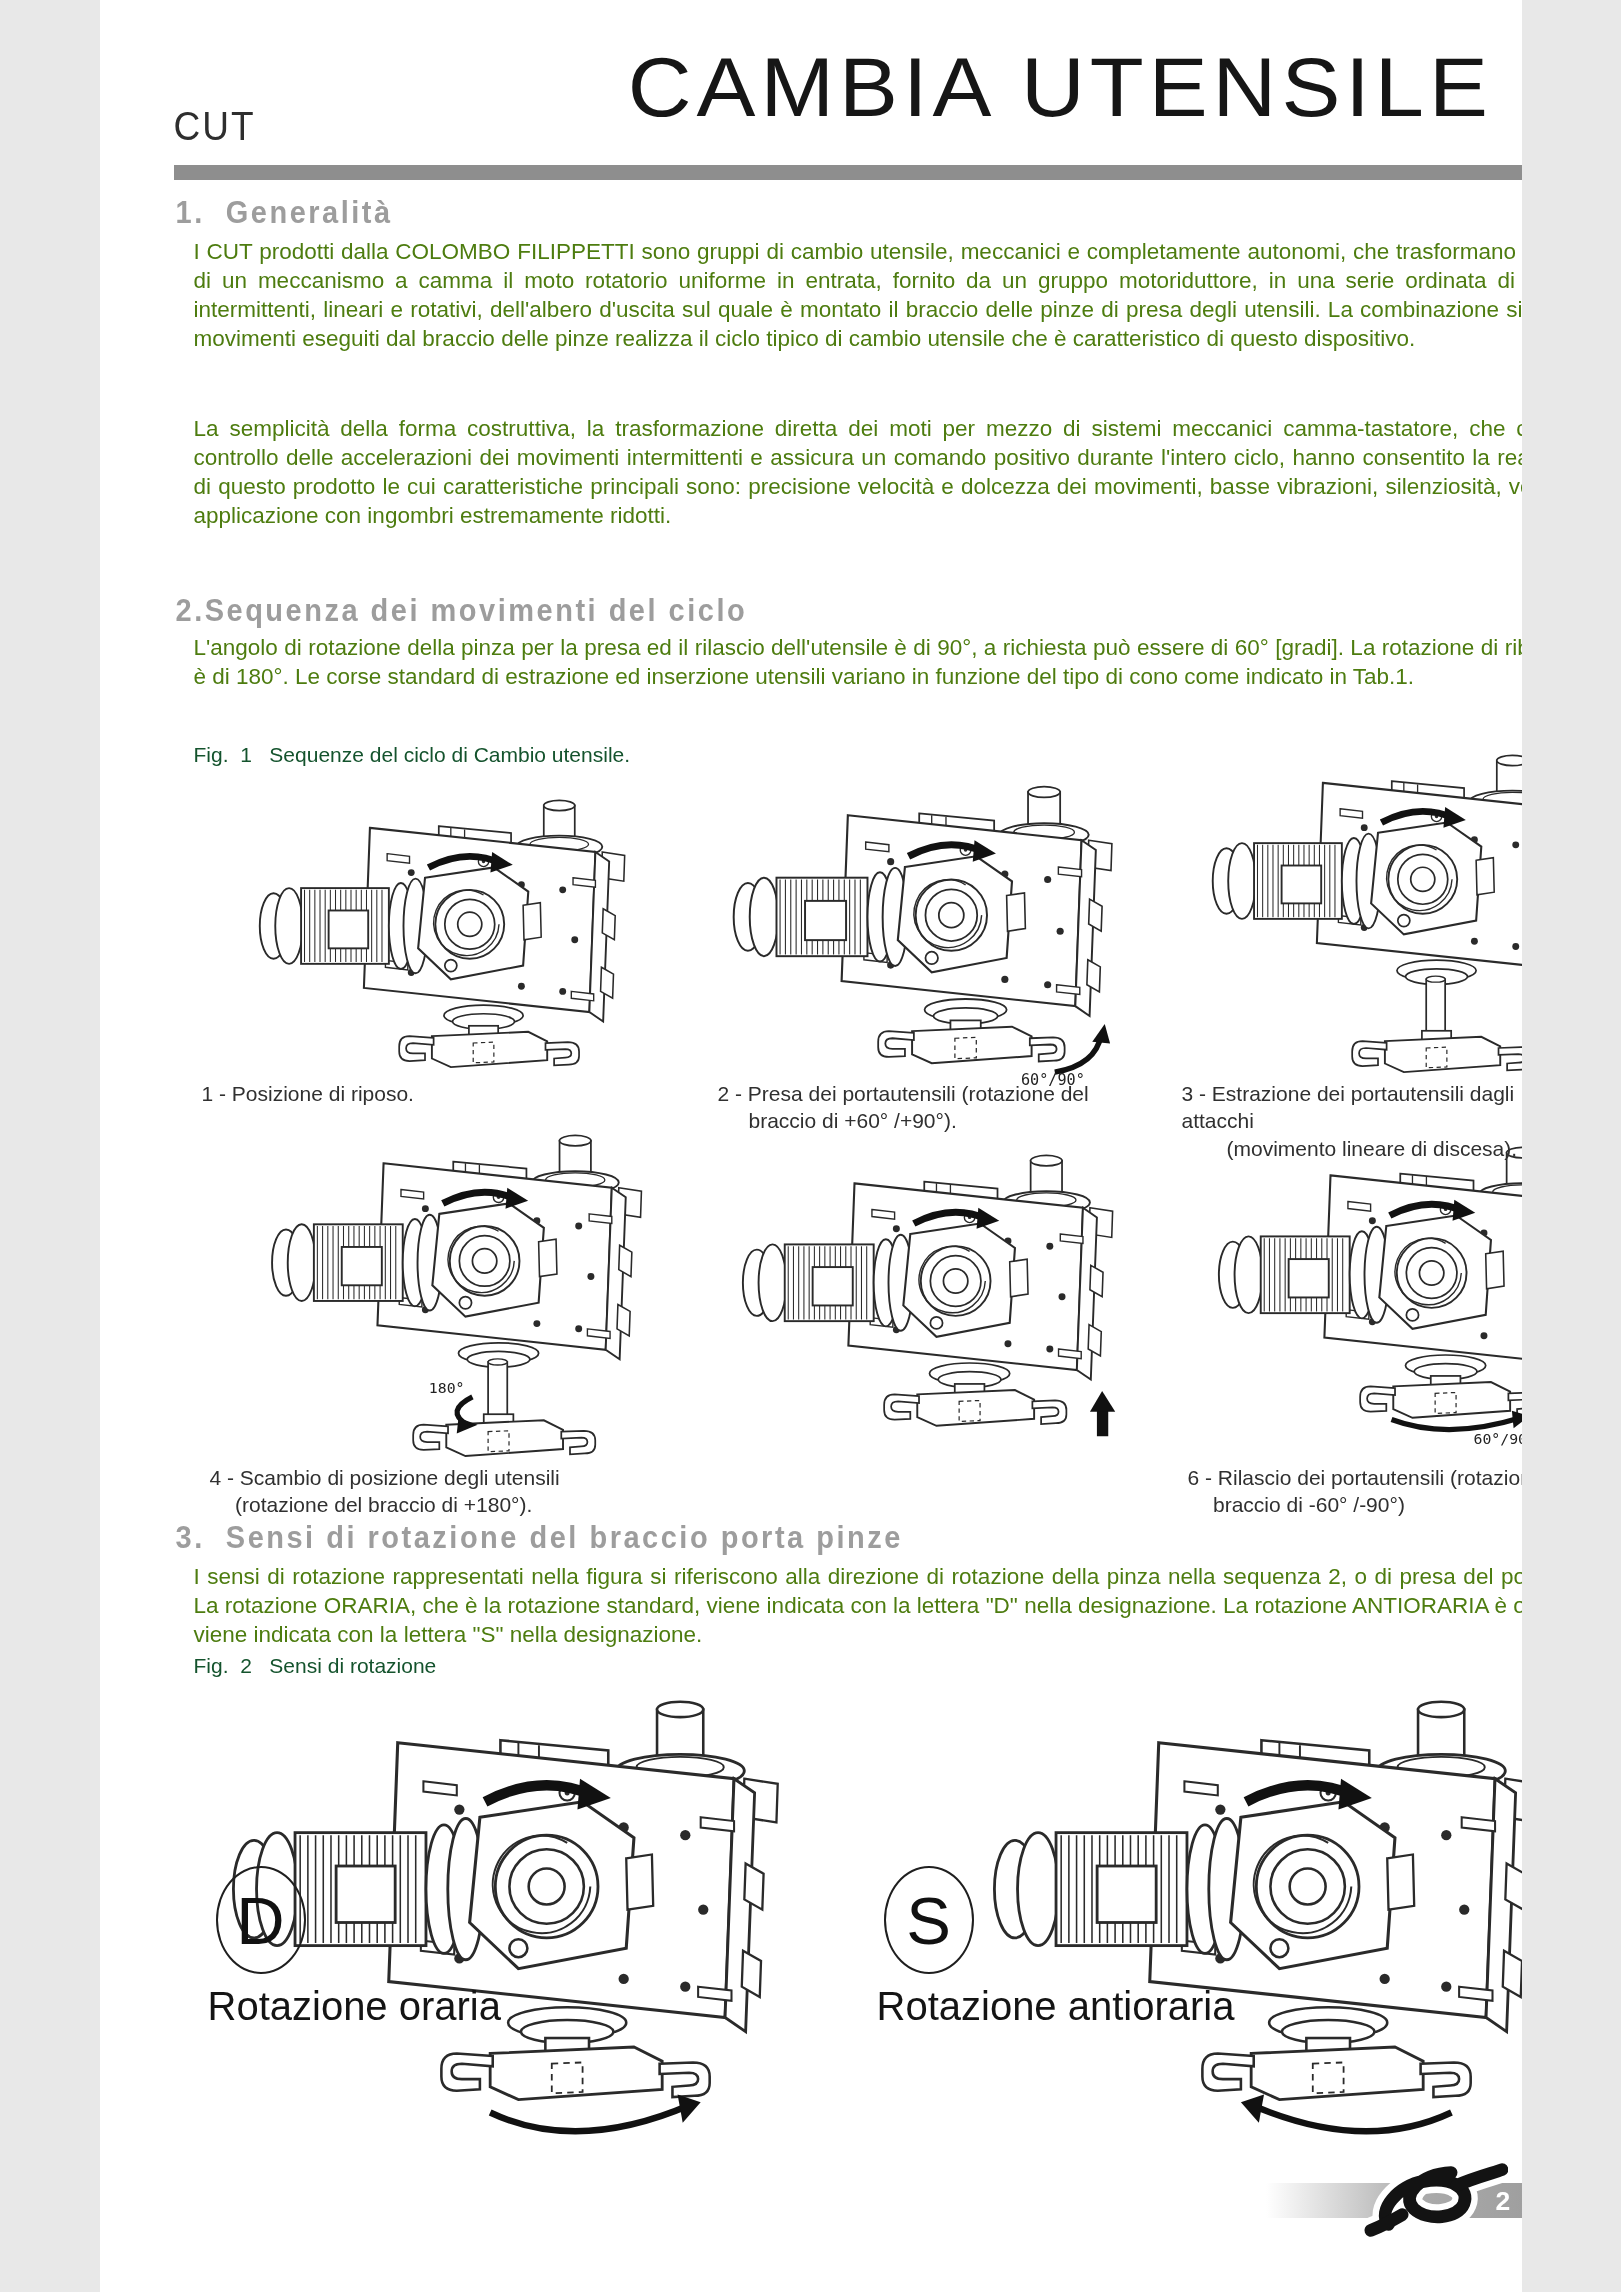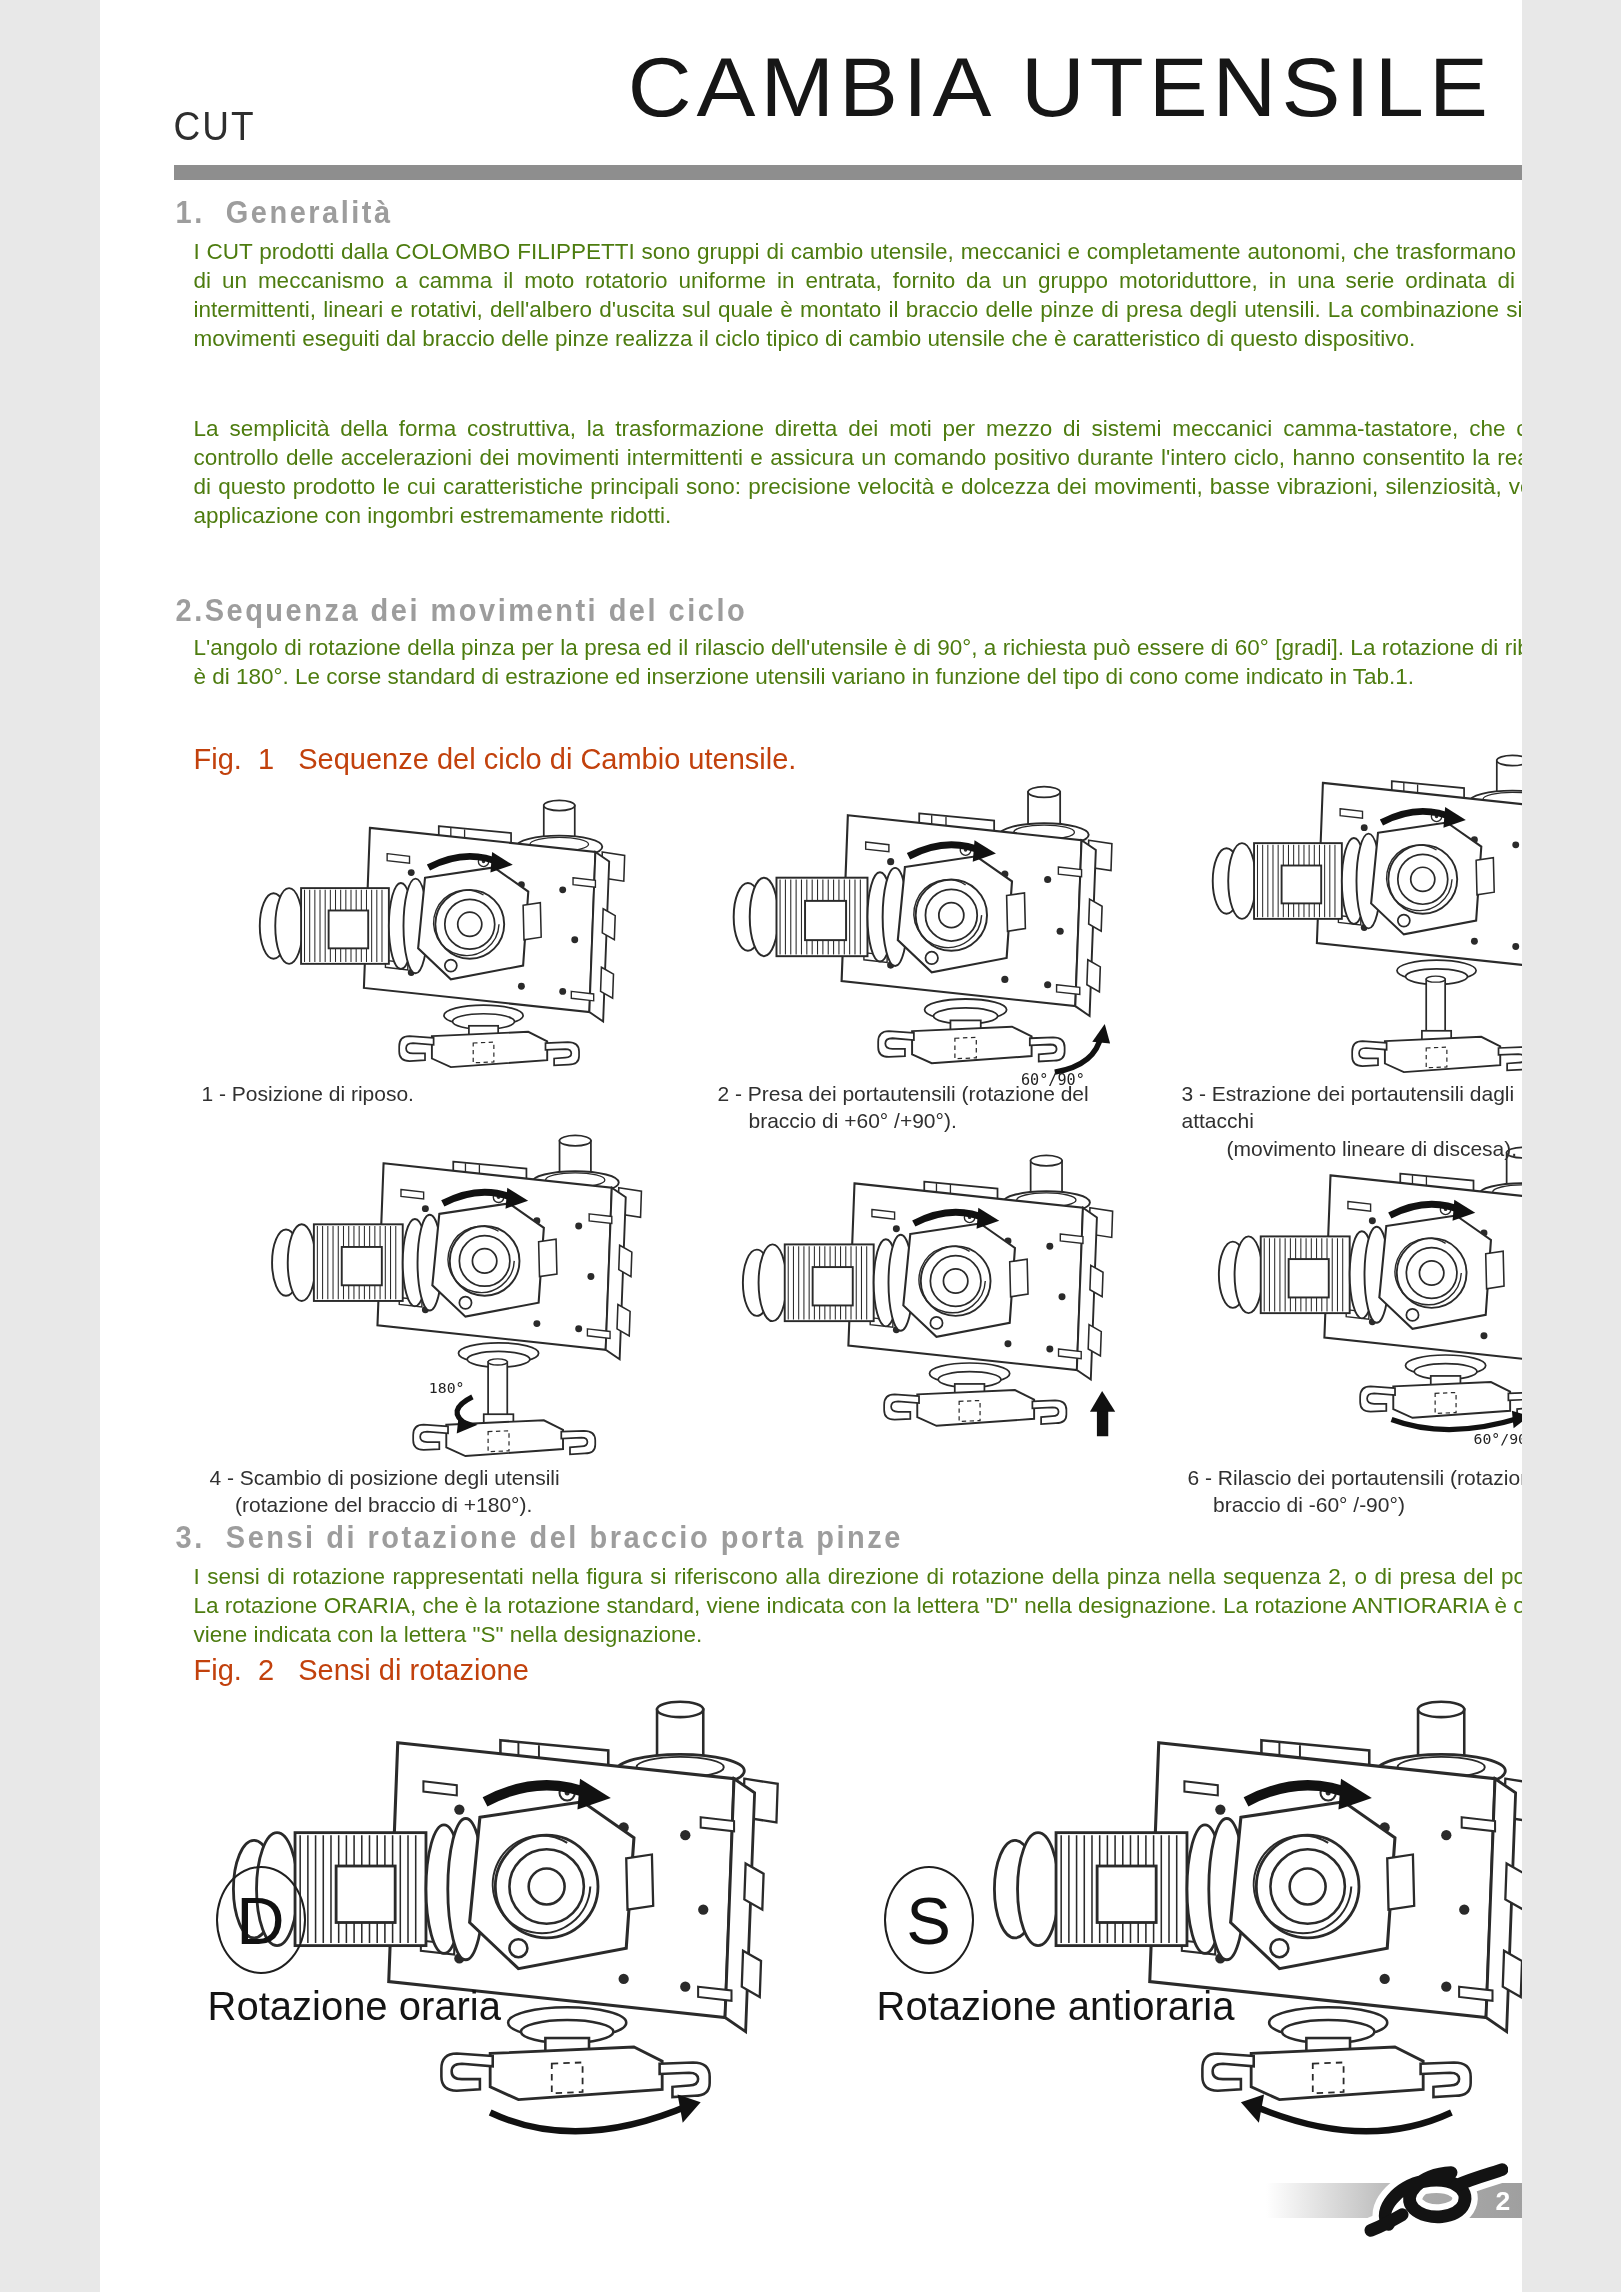--- a/index.html
+++ b/index.html
@@ -16,21 +16,21 @@
   
   .sec-h{position:absolute;left:76px;margin:0;font-size:29px;font-weight:bold;color:#9d9d9d;
          letter-spacing:2.5px;white-space:pre-wrap;transform:scaleY(1.05);transform-origin:left top;}
   .sec1-h{top:196px}.sec2-h{top:594px}.sec3-h{top:1521px}
 
   
   .body{position:absolute;left:94px;width:1435px;margin:0;font-size:22.5px;line-height:29px;
         text-align:justify;color:#4d7c0f;}
   .p1{top:237px}.p2{top:414px}.p3{top:633px}.p4{top:1562px}
 
-  .fig-caption{position:absolute;left:94px;font-size:29px;color:#c2410c;white-space:pre-wrap;}
+  .fig-caption{position:absolute;left:94px;font-size:21px;color:#14532d;white-space:pre-wrap;}
   .figcap1{top:743px}.figcap2{top:1654px}
 
   
   .machine{position:absolute;display:block;}
   .fig-a{left:125px;top:790px;width:431px;height:284px;}
   .fig-b{left:598px;top:776px;width:446px;height:311px;}
   .fig-c{left:1078px;top:745px;width:431px;height:334px;}
   .fig-d{left:137px;top:1125px;width:436px;height:338px;}
   .fig-e{left:608px;top:1145px;width:436px;height:304px;}
   .fig-f{left:1084px;top:1137px;width:436px;height:309px;}

